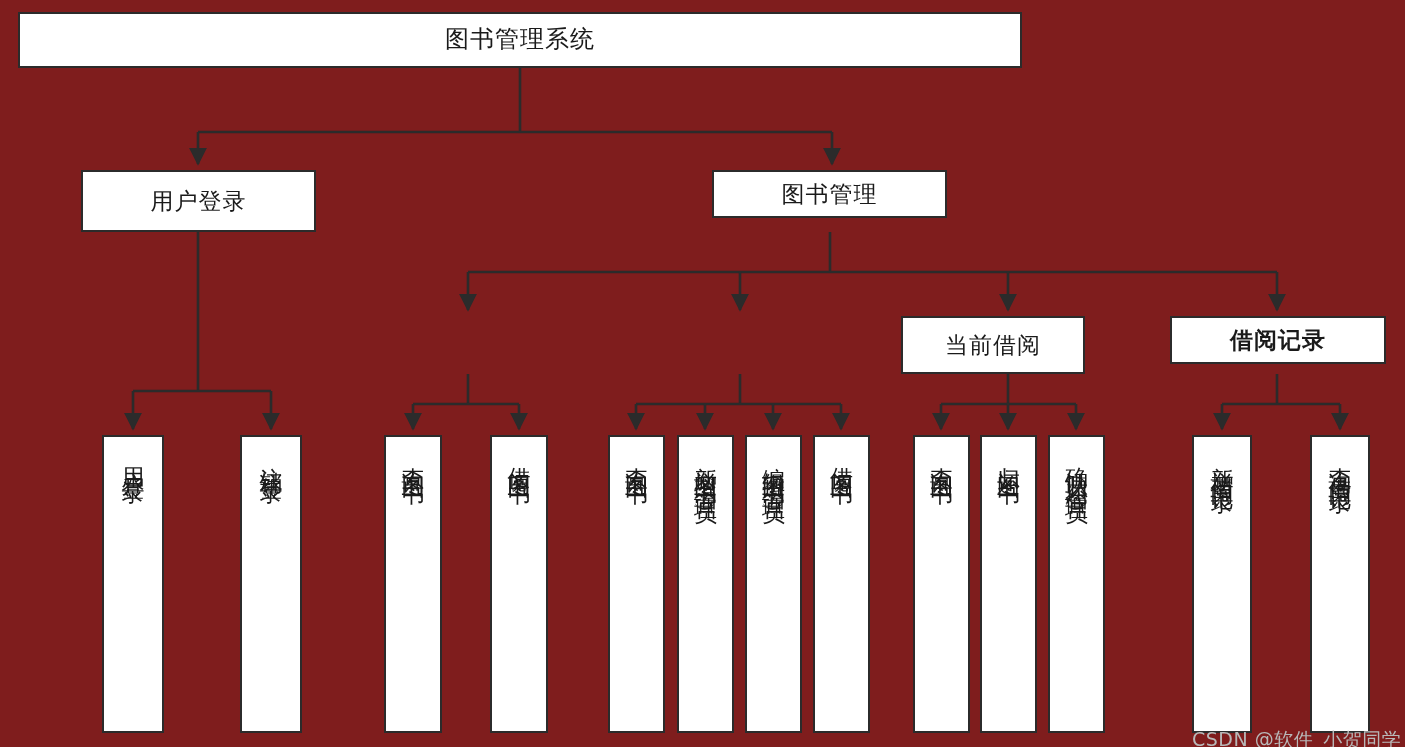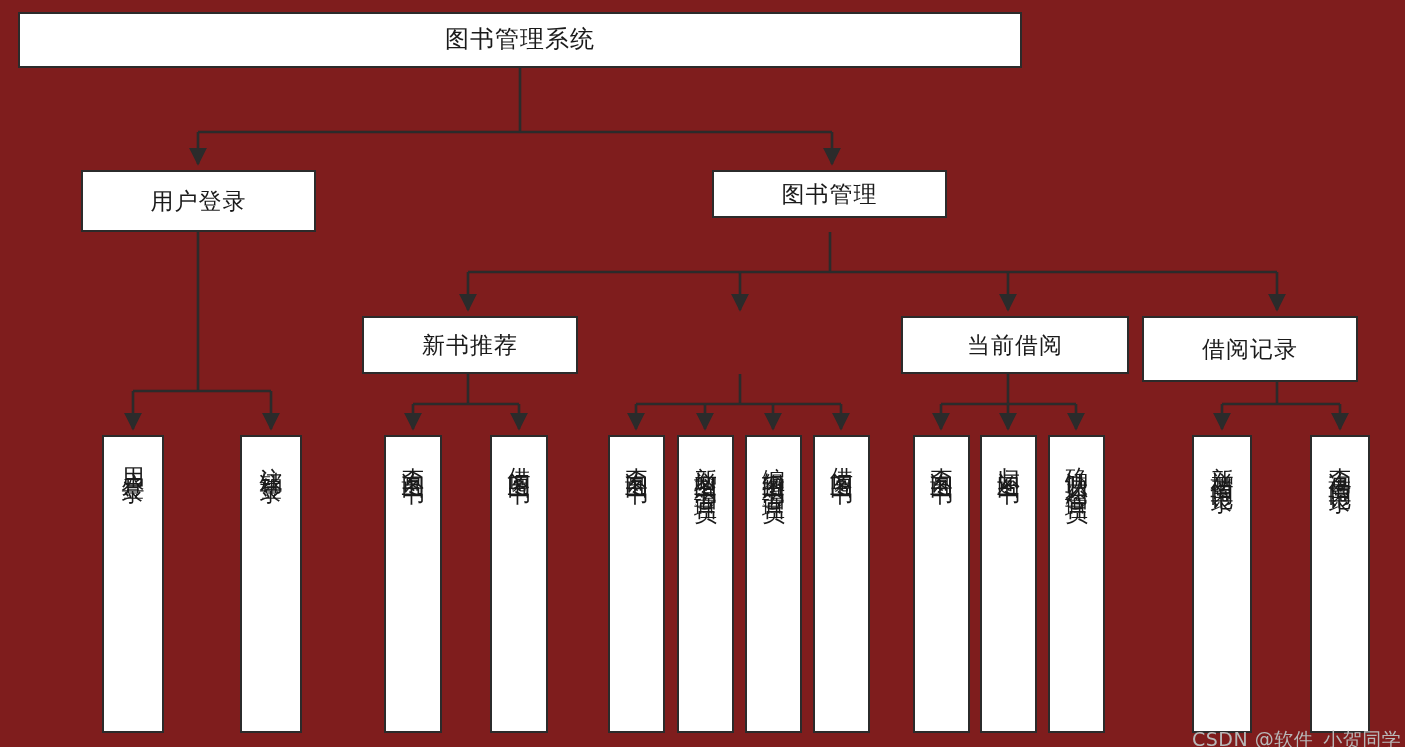--- a/index.html
+++ b/index.html
@@ -135,30 +135,27 @@
   </div>
 
   <div class="node h" style="left:81px; top:170px; width:235px; height:62px;">
     <span class="label">用户登录</span>
   </div>
 
   <div class="node h" style="left:712px; top:170px; width:235px; height:48px;">
     <span class="label">图书管理</span>
   </div>
 
-  <div class="node h" style="left:362px; top:316px; width:216px; height:58px;">
-    <span class="label">新书推荐</span>
-  </div>
-
-
-  <div class="node h" style="left:901px; top:316px; width:228px; height:58px;">
+
+
+  <div class="node h" style="left:901px; top:316px; width:184px; height:58px;">
     <span class="label">当前借阅</span>
   </div>
 
-  <div class="node h" style="left:1142px; top:316px; width:216px; height:66px;">
+  <div class="node h" style="left:1170px; top:316px; width:216px; height:48px;font-weight:bold;">
     <span class="label">借阅记录</span>
   </div>
 
   <div class="node v" style="left:102px; top:435px; width:62px; height:298px;">
     <span class="label">用户登录</span>
   </div>
 
   <div class="node v" style="left:240px; top:435px; width:62px; height:298px;">
     <span class="label">注销登录</span>
   </div>

